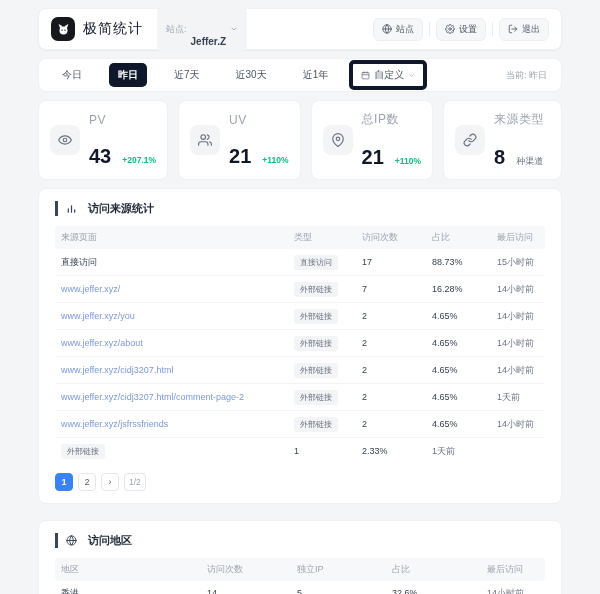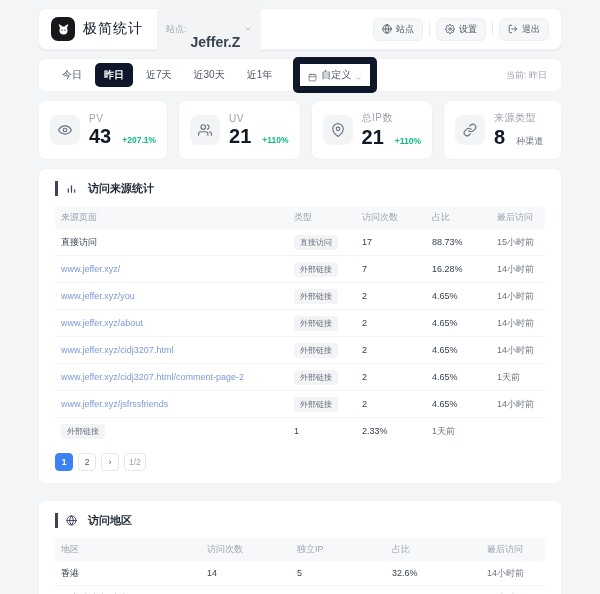--- a/index.html
+++ b/index.html
@@ -22,55 +22,55 @@
   }
   .logo {
     width:24px; height:24px; border-radius:7px; background:#17181b;
     display:flex; align-items:center; justify-content:center; margin-right:8px;
   }
   .app-title { font-size:14px; font-weight:normal; color:#111827; letter-spacing:1px; }
   .site-pill {
     margin-left:14px; background:#f3f4f6; border-radius:6px; padding:5px 9px;
     font-size:9px; color:#9ca3af; display:flex; align-items:center; gap:4px; cursor:pointer;
   }
-  .site-pill b { color:#374151; font-size:14px;margin-top:25px; }
+  .site-pill b { color:#374151; font-size:10px;margin-top:25px; }
   .header-actions { margin-left:auto; display:flex; align-items:center; }
   .hdr-btn {
     display:flex; align-items:center; gap:4px; font-size:9px; color:#4b5563;
     background:#f6f7f8; border:1px solid #eceef1; border-radius:6px;
     padding:4px 8px; cursor:pointer;
   }
   .hdr-sep { width:1px; height:14px; background:#e8eaee; margin:0 6px; }
 
   
   .filter-card {
     background:#fff; border-radius:8px; height:34px;
     display:flex; align-items:center; padding:0 14px; gap:4px;
     border:1px solid #f0f1f3; margin-bottom:8px;
   }
   .tab { font-size:10px; color:#4b5563; padding:5px 9px; border-radius:5px; cursor:pointer; }
   .tab.active { background:#0f172a; color:#fff; font-weight:bold; }
   .custom-btn {
-    margin-left:8px; display:flex; align-items:flex-end; gap:4px;
-    border:7px solid #0f172a; border-radius:5px; padding:4px 8px;
+    margin-left:8px; display:flex; align-items:center; gap:4px;
+    border:4px solid #0f172a; border-radius:5px; padding:4px 8px;
     font-size:10px; color:#4b5563; cursor:pointer;
   }
   .current-label { margin-left:auto; font-size:9px; color:#9ca3af; }
 
   
   .stats { display:flex; gap:10px; margin-bottom:8px; }
   .stat-card {
     flex:1; background:#fff; border-radius:8px; border:1px solid #f0f1f3;
     padding:10px 11px; display:flex; align-items:center; gap:9px; min-height:52px;
   }
   .stat-icon {
     width:30px; height:30px; border-radius:8px; background:#f3f4f6;
     display:flex; align-items:center; justify-content:center; color:#6b7280; flex:none;
   }
-  .stat-label { font-size:10px; color:#9ca3af; letter-spacing:.5px; margin-bottom:1px; }
+  .stat-label { font-size:12px; color:#9ca3af; letter-spacing:.5px; margin-bottom:18px; }
   .stat-line { display:flex; align-items:baseline; gap:11px; }
   .stat-value { font-size:20px; font-weight:bold; color:#111827; }
   .stat-delta { font-size:8.5px; font-weight:bold; color:#10b981; }
   .stat-suffix { font-size:9px; color:#6b7280; }
 
   
   .section-card {
     background:#fff; border-radius:8px; border:1px solid #f0f1f3;
     padding:12px 16px; margin-bottom:16px;
   }
@@ -162,21 +162,21 @@
               <polyline points="16 17 21 12 16 7"></polyline>
               <line x1="21" y1="12" x2="9" y2="12"></line>
             </svg>
           </span>
           <span>退出</span>
         </span>
       </div>
   </div>
 
   <div class="filter-card">
-    <div style="display:flex;align-items:center;gap:4px;">
+    <div style="display:flex;align-items:center;gap:18px;">
         <span class="tab">今日</span>
         <span class="tab active">昨日</span>
         <span class="tab">近7天</span>
         <span class="tab">近30天</span>
         <span class="tab">近1年</span>
       </div>
     <span class="custom-btn">
       <span class="icn">
         <svg width="9" height="9" viewBox="0 0 24 24" fill="none" stroke="#6b7280" stroke-width="2" stroke-linecap="round">
             <rect x="3" y="4" width="18" height="17" rx="2"></rect>

